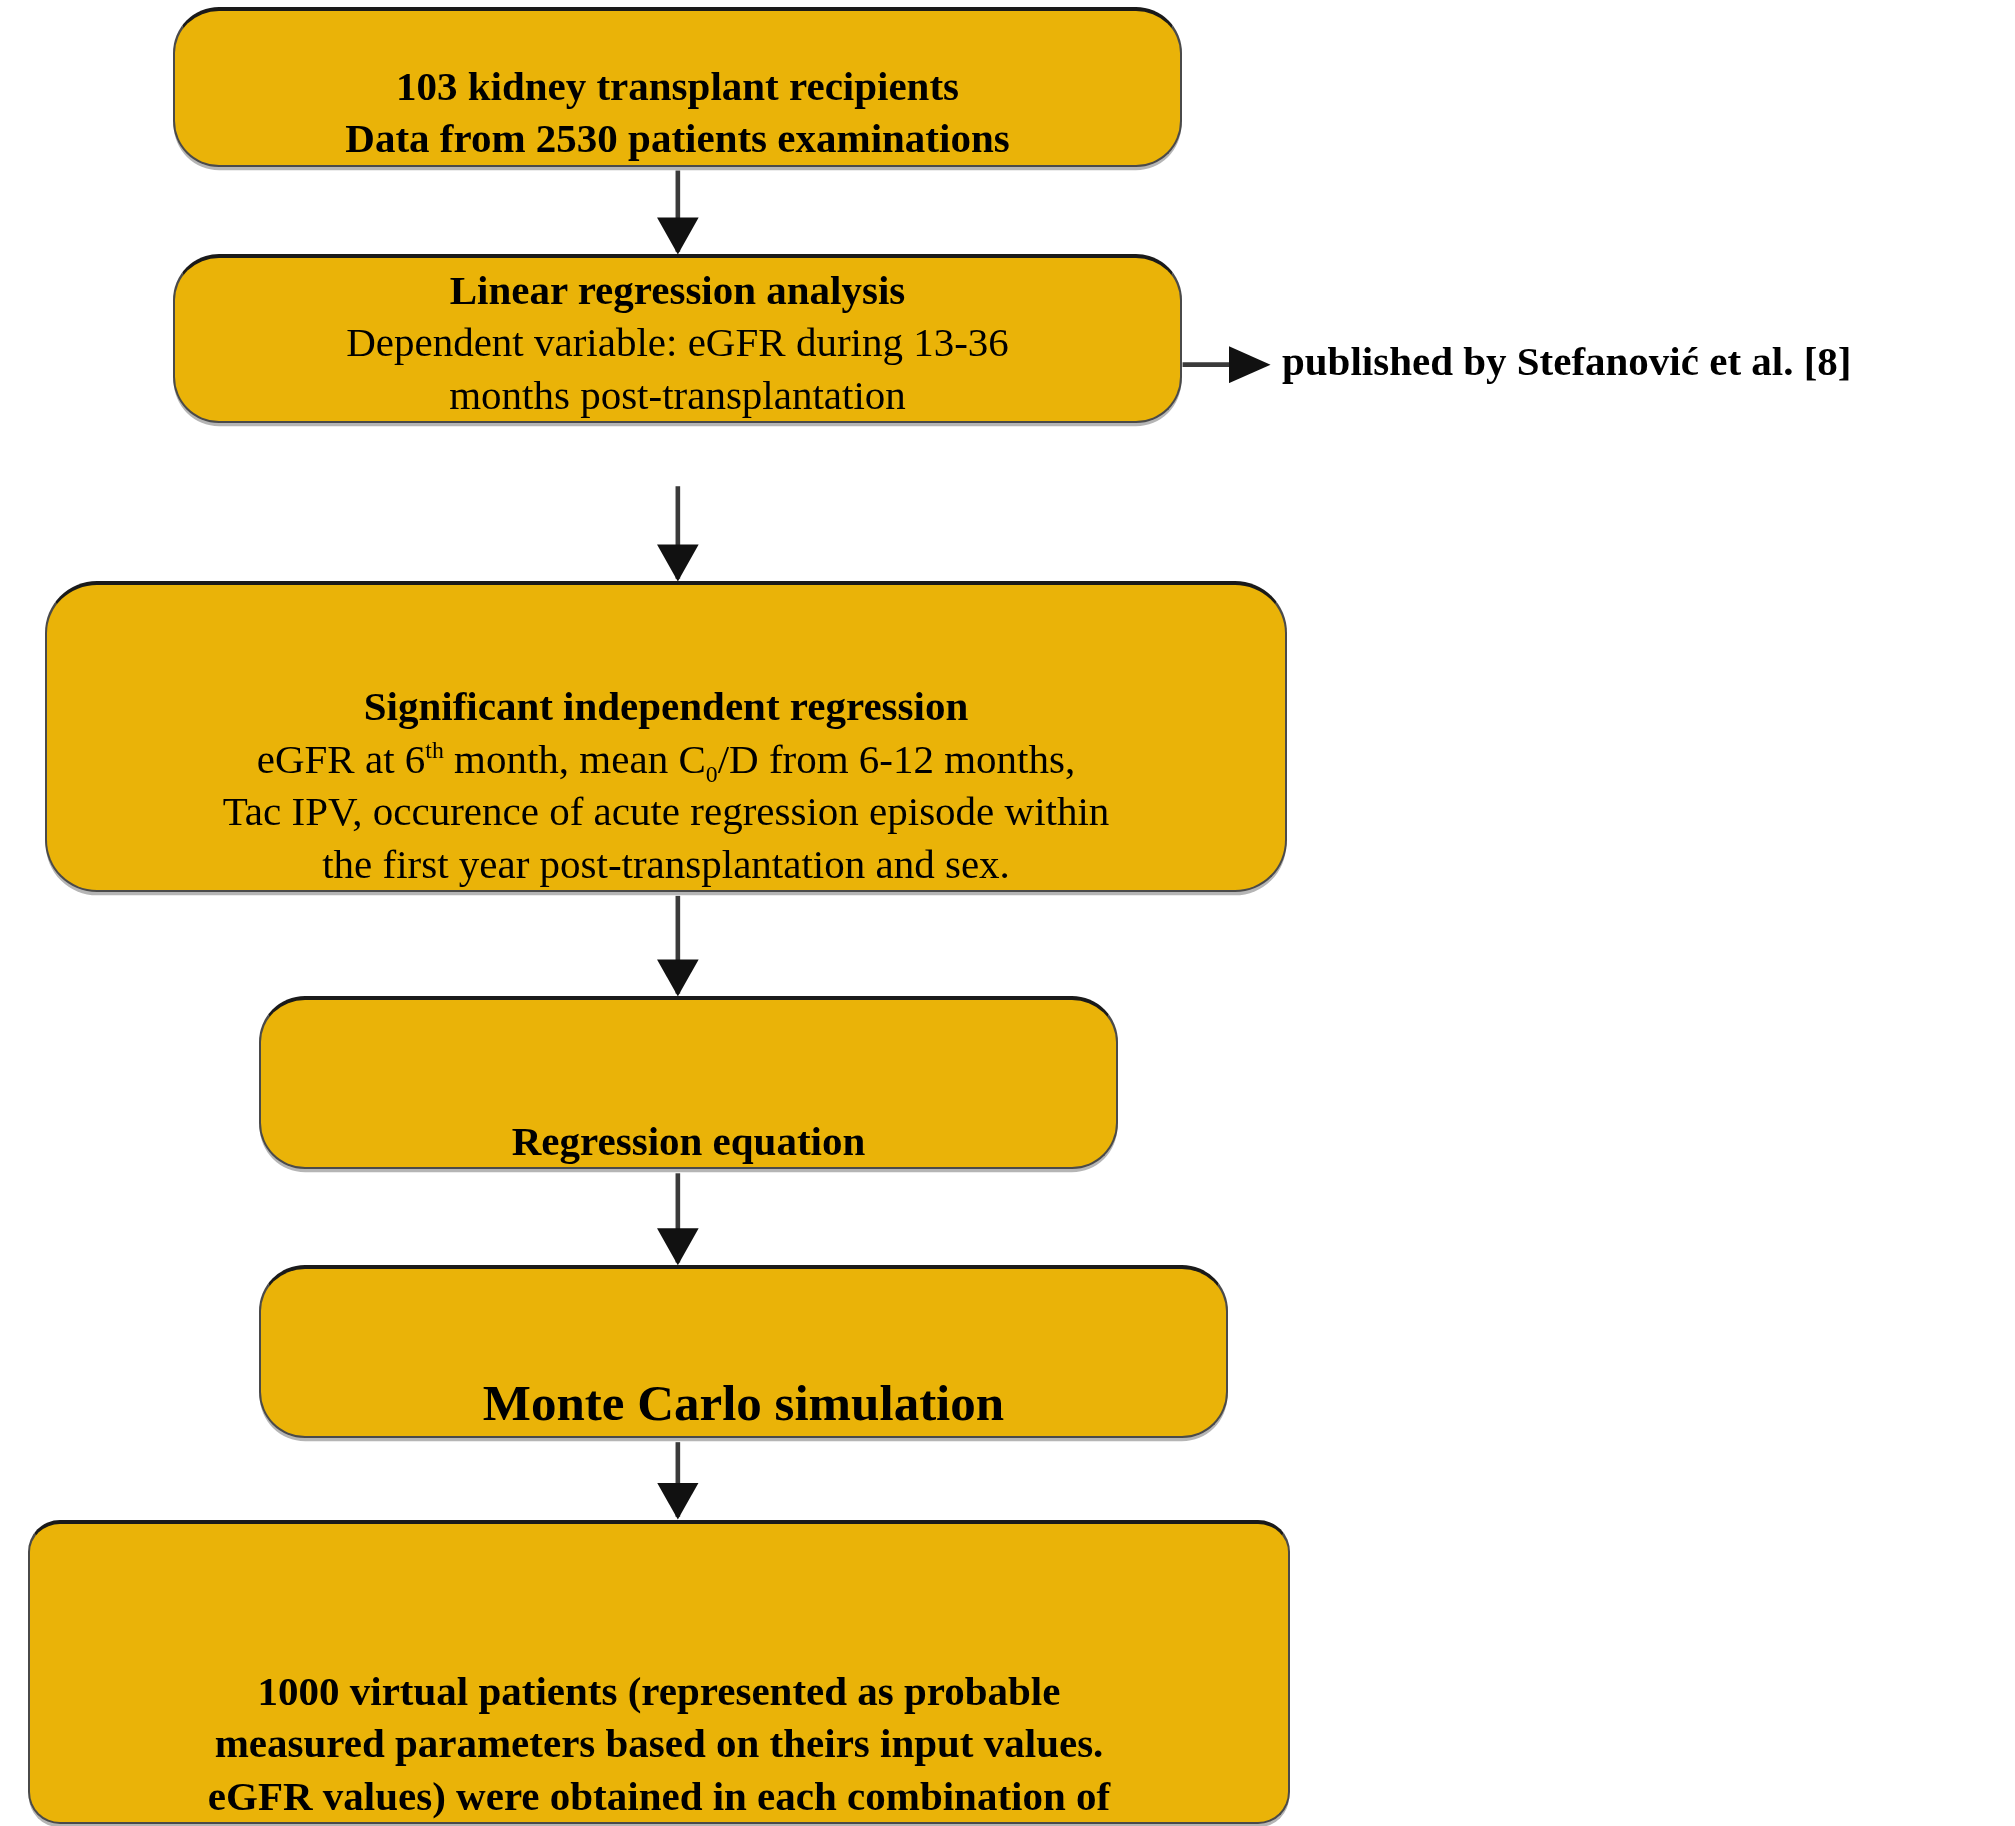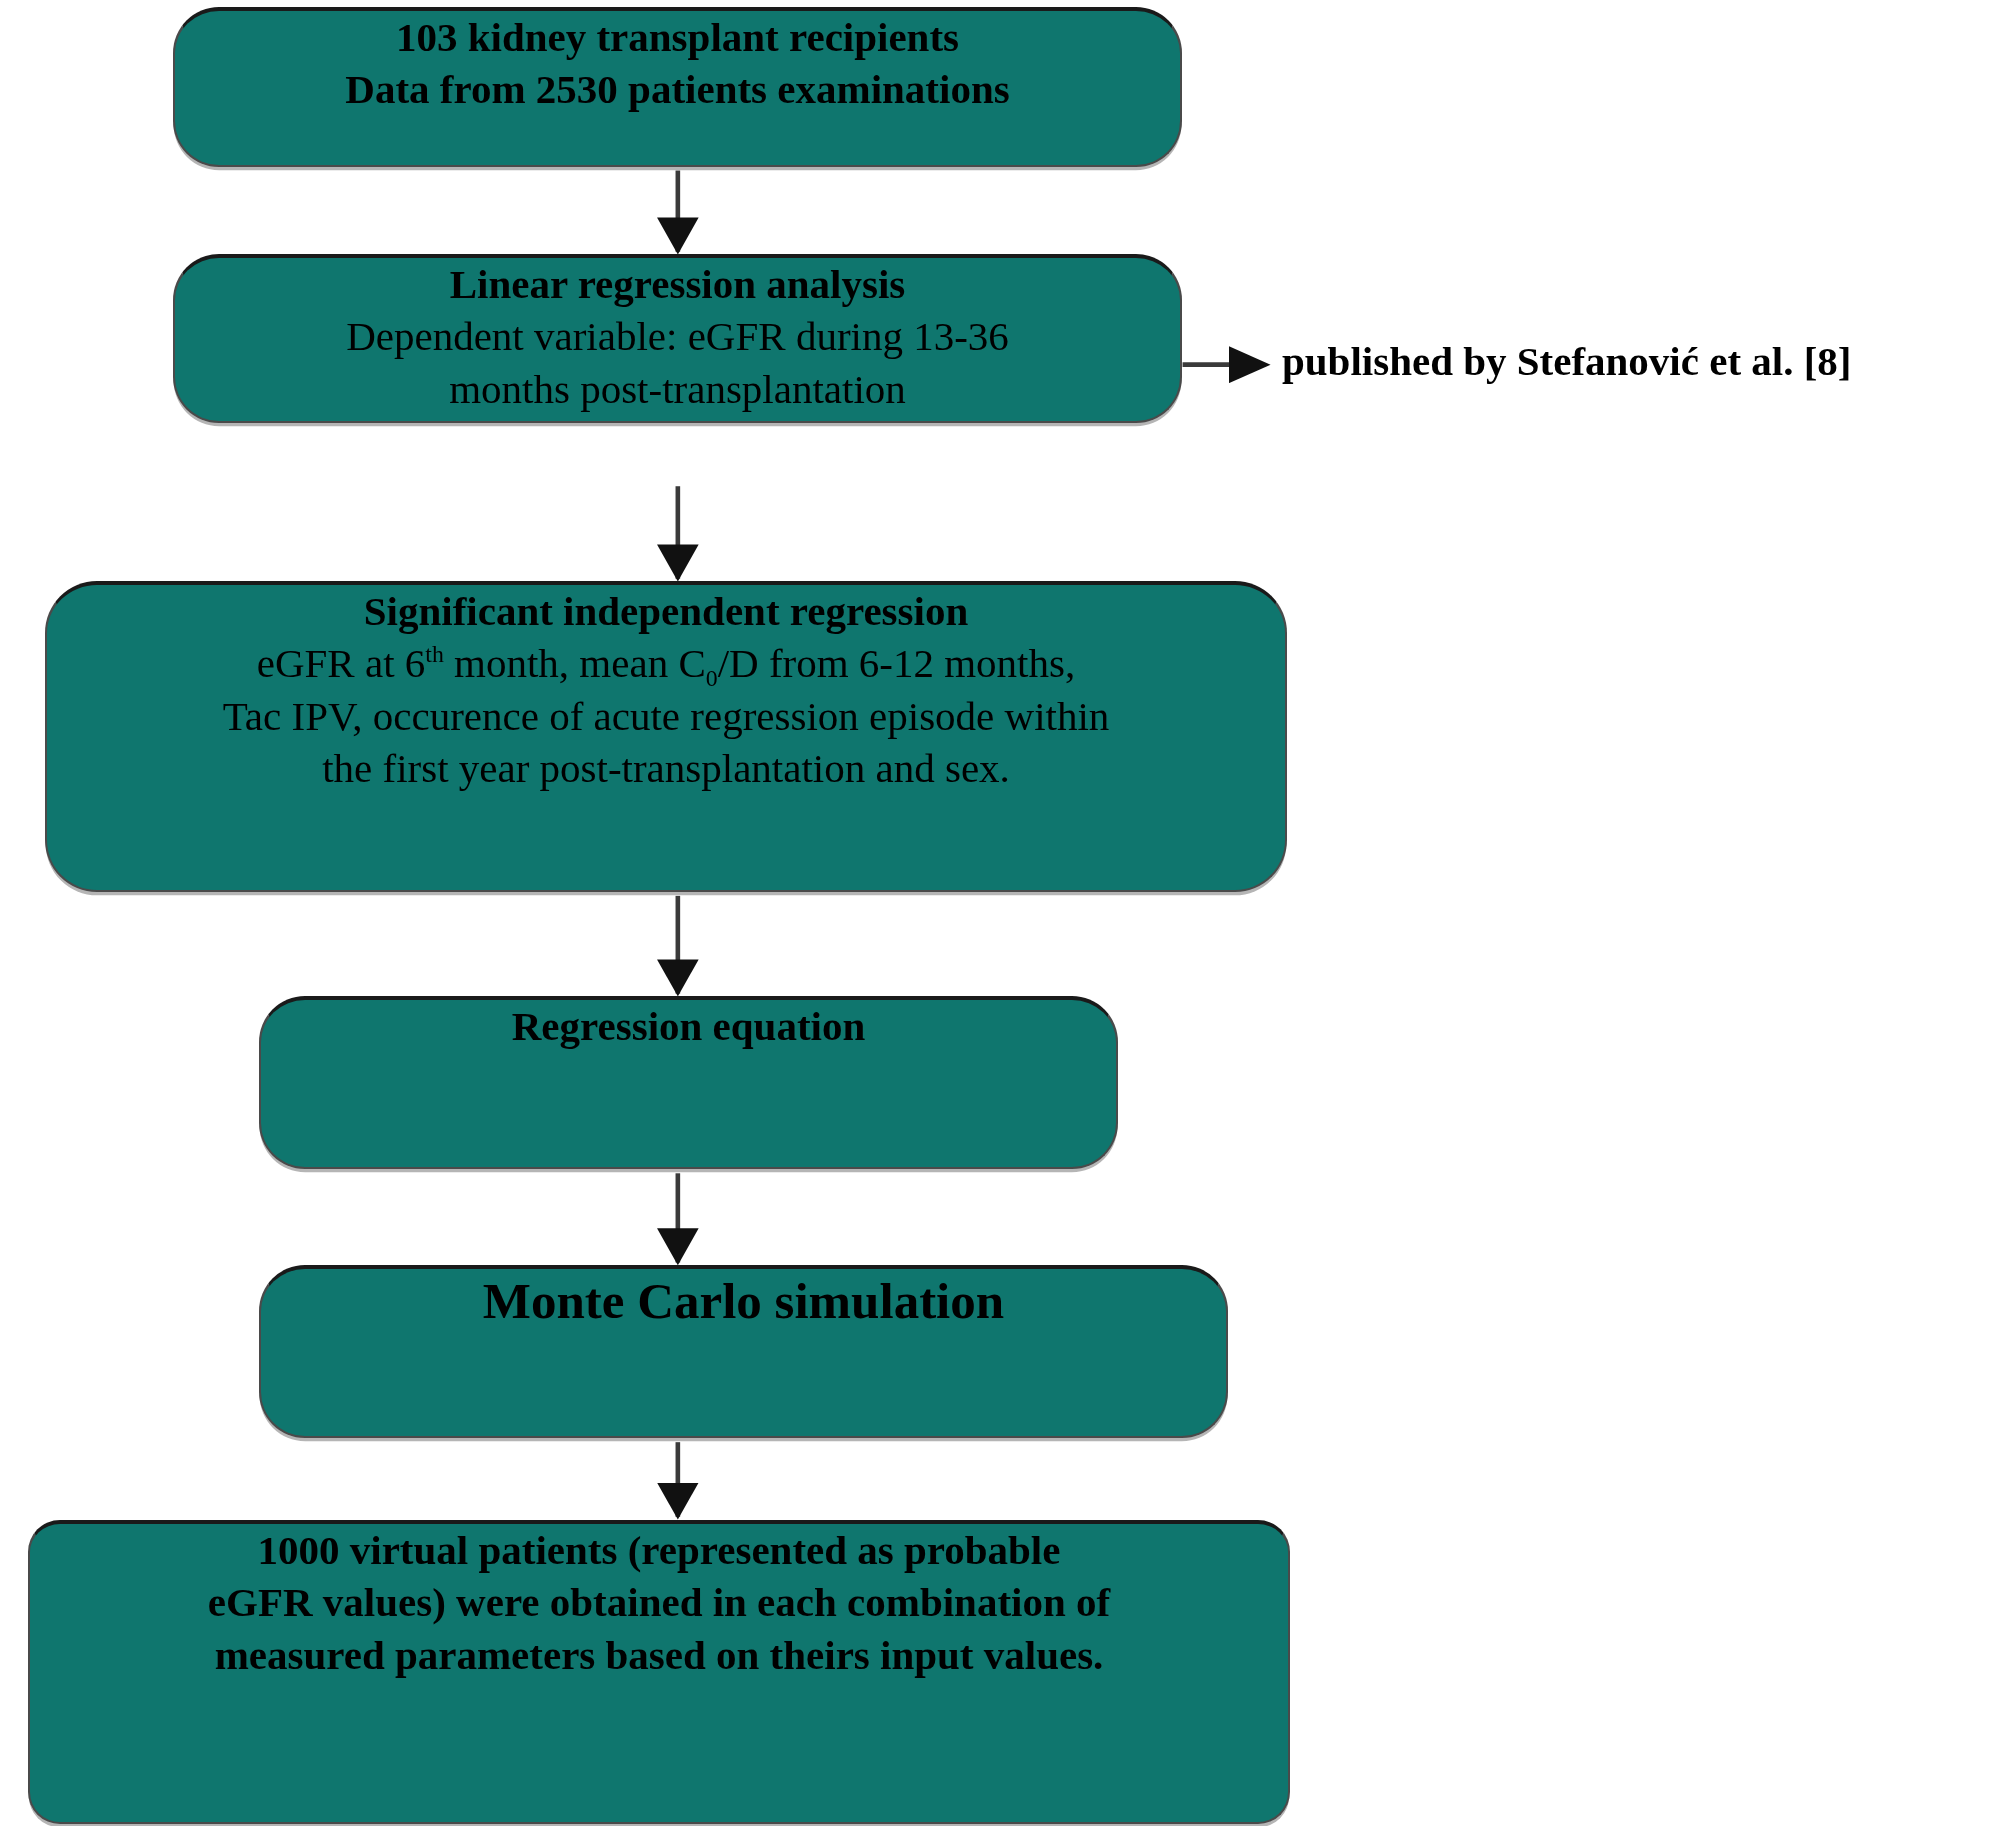--- a/index.html
+++ b/index.html
@@ -20,27 +20,27 @@
   #canvas {
     position: absolute;
     left: 0; top: 0;
     width: 2015px;
     height: 1826px;
   }
 
   
   .node {
     position: absolute;
-    background: #0f766e;
+    background: #eab308;
     border: 2px solid #4a4a4a;
     border-top: 4.6px solid #1a1a1a;
     border-radius: 46px;
     box-shadow: 0 4px 0 -0.7px #b5b5b5;
     display: flex;
-    align-items: flex-start;
+    align-items: flex-end;
     justify-content: center;
     text-align: center;
   }
 
   .node-text {
     width: 100%;
     padding: 0 20px;
     line-height: 1.28;
   }
 
@@ -177,19 +177,19 @@
   <div class="node" id="node-montecarlo">
     <div class="node-text">
       <span class="ln bold">Monte Carlo simulation</span>
     </div>
   </div>
 
 
   <div class="node" id="node-outcome">
     <div class="node-text">
       <span class="ln bold">1000 virtual patients (represented as probable</span>
+      <span class="ln bold">measured parameters based on theirs input values.</span>
       <span class="ln bold">eGFR values) were obtained in each combination of</span>
-      <span class="ln bold">measured parameters based on theirs input values.</span>
     </div>
   </div>
 
 </div>
 
 
 </body></html>

